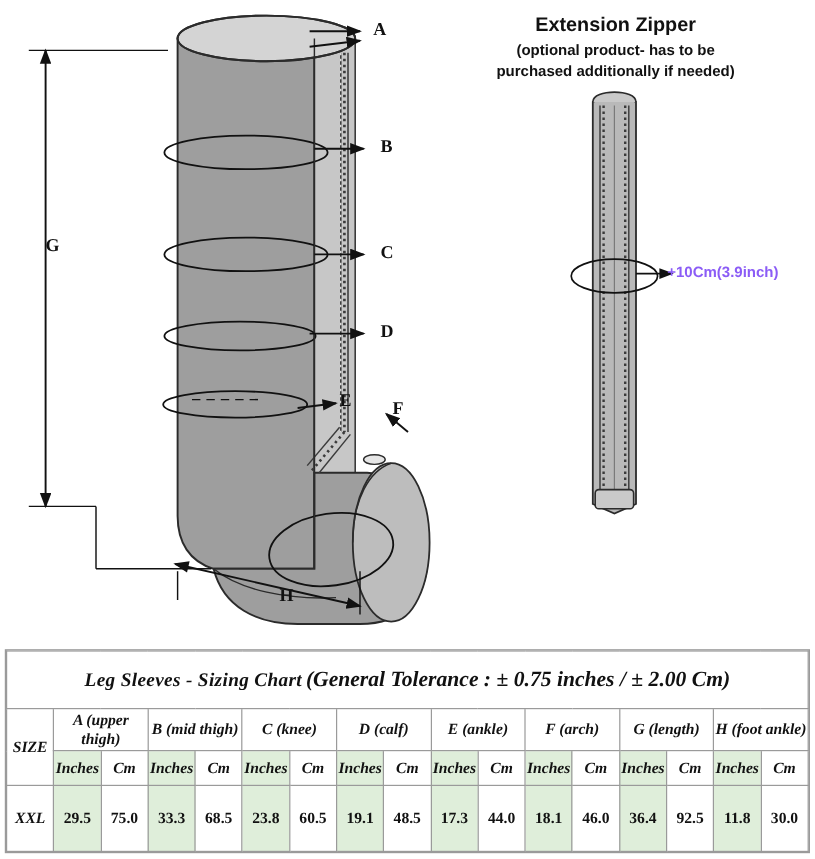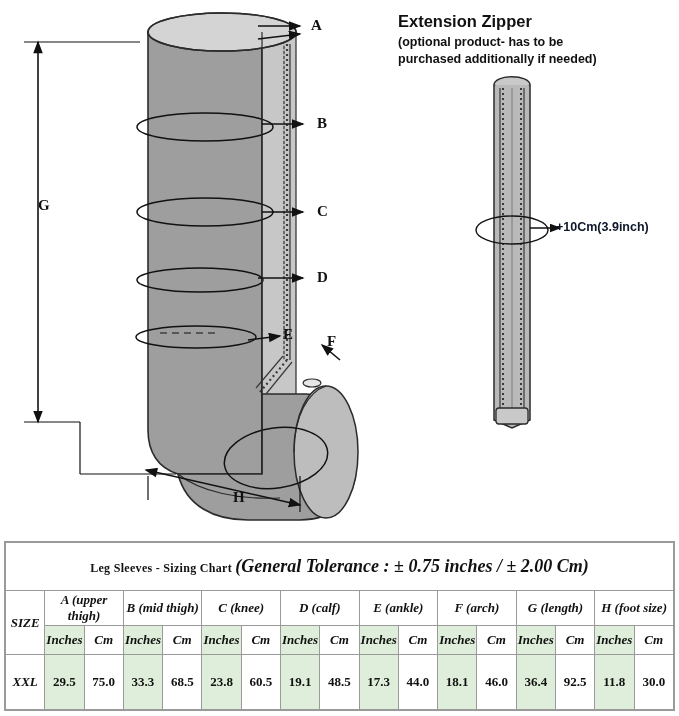--- a/index.html
+++ b/index.html
@@ -37,38 +37,39 @@
     position: absolute;
     font-family: "Liberation Serif", serif;
     font-size: 15px;
     font-weight: 700;
     color: #111;
     white-space: nowrap;
   }
 
   .zip-title {
     position: absolute;
+    text-align: center;
     font-family: "Liberation Sans", sans-serif;
     color: #111;
     white-space: nowrap;
   }
   .zip-title.h {
     font-size: 16.5px;
     font-weight: 700;
   }
   .zip-title.s {
     font-size: 12.5px;
     font-weight: 700;
   }
   .zip-meas {
     position: absolute;
     font-family: "Liberation Sans", sans-serif;
     font-size: 12.5px;
     font-weight: 700;
-    color: #0f172a;
+    color: #8b5cf6;
     white-space: nowrap;
   }
 
   
   #chart {
     position: absolute;
     left: 4px;
     top: 541px;
     width: 671px;
     height: 170px;
@@ -91,22 +92,23 @@
     color: #111;
     padding: 0;
   }
   td.title-cell {
     border: none;
     border-bottom: 1px solid #9a9a9a;
     height: 44px;
     font-size: 17px;
   }
   .title-main {
-    font-weight: 700;
-    font-size: 12px;
+    font-style: italic;
+    font-weight: 700;
+    font-size: 16px;
     letter-spacing: 0.3px;
   }
   .title-sub {
     font-size: 18px;
     font-style: italic;
     font-weight: 700;
   }
 
   td.size-head {
     font-style: italic;
@@ -263,21 +265,21 @@
         </tr>
         <tr>
           <td class="size-head" rowspan="2">SIZE</td>
           <td class="grp-head" colspan="2">A (upper thigh)</td>
           <td class="grp-head" colspan="2">B (mid thigh)</td>
           <td class="grp-head" colspan="2">C (knee)</td>
           <td class="grp-head" colspan="2">D (calf)</td>
           <td class="grp-head" colspan="2">E (ankle)</td>
           <td class="grp-head" colspan="2">F (arch)</td>
           <td class="grp-head" colspan="2">G (length)</td>
-          <td class="grp-head" colspan="2">H (foot size)</td>
+          <td class="grp-head" colspan="2">H (foot ankle)</td>
         </tr>
         <tr>
           <td class="unit-head green">Inches</td>
           <td class="unit-head">Cm</td>
           <td class="unit-head green">Inches</td>
           <td class="unit-head">Cm</td>
           <td class="unit-head green">Inches</td>
           <td class="unit-head">Cm</td>
           <td class="unit-head green">Inches</td>
           <td class="unit-head">Cm</td>

